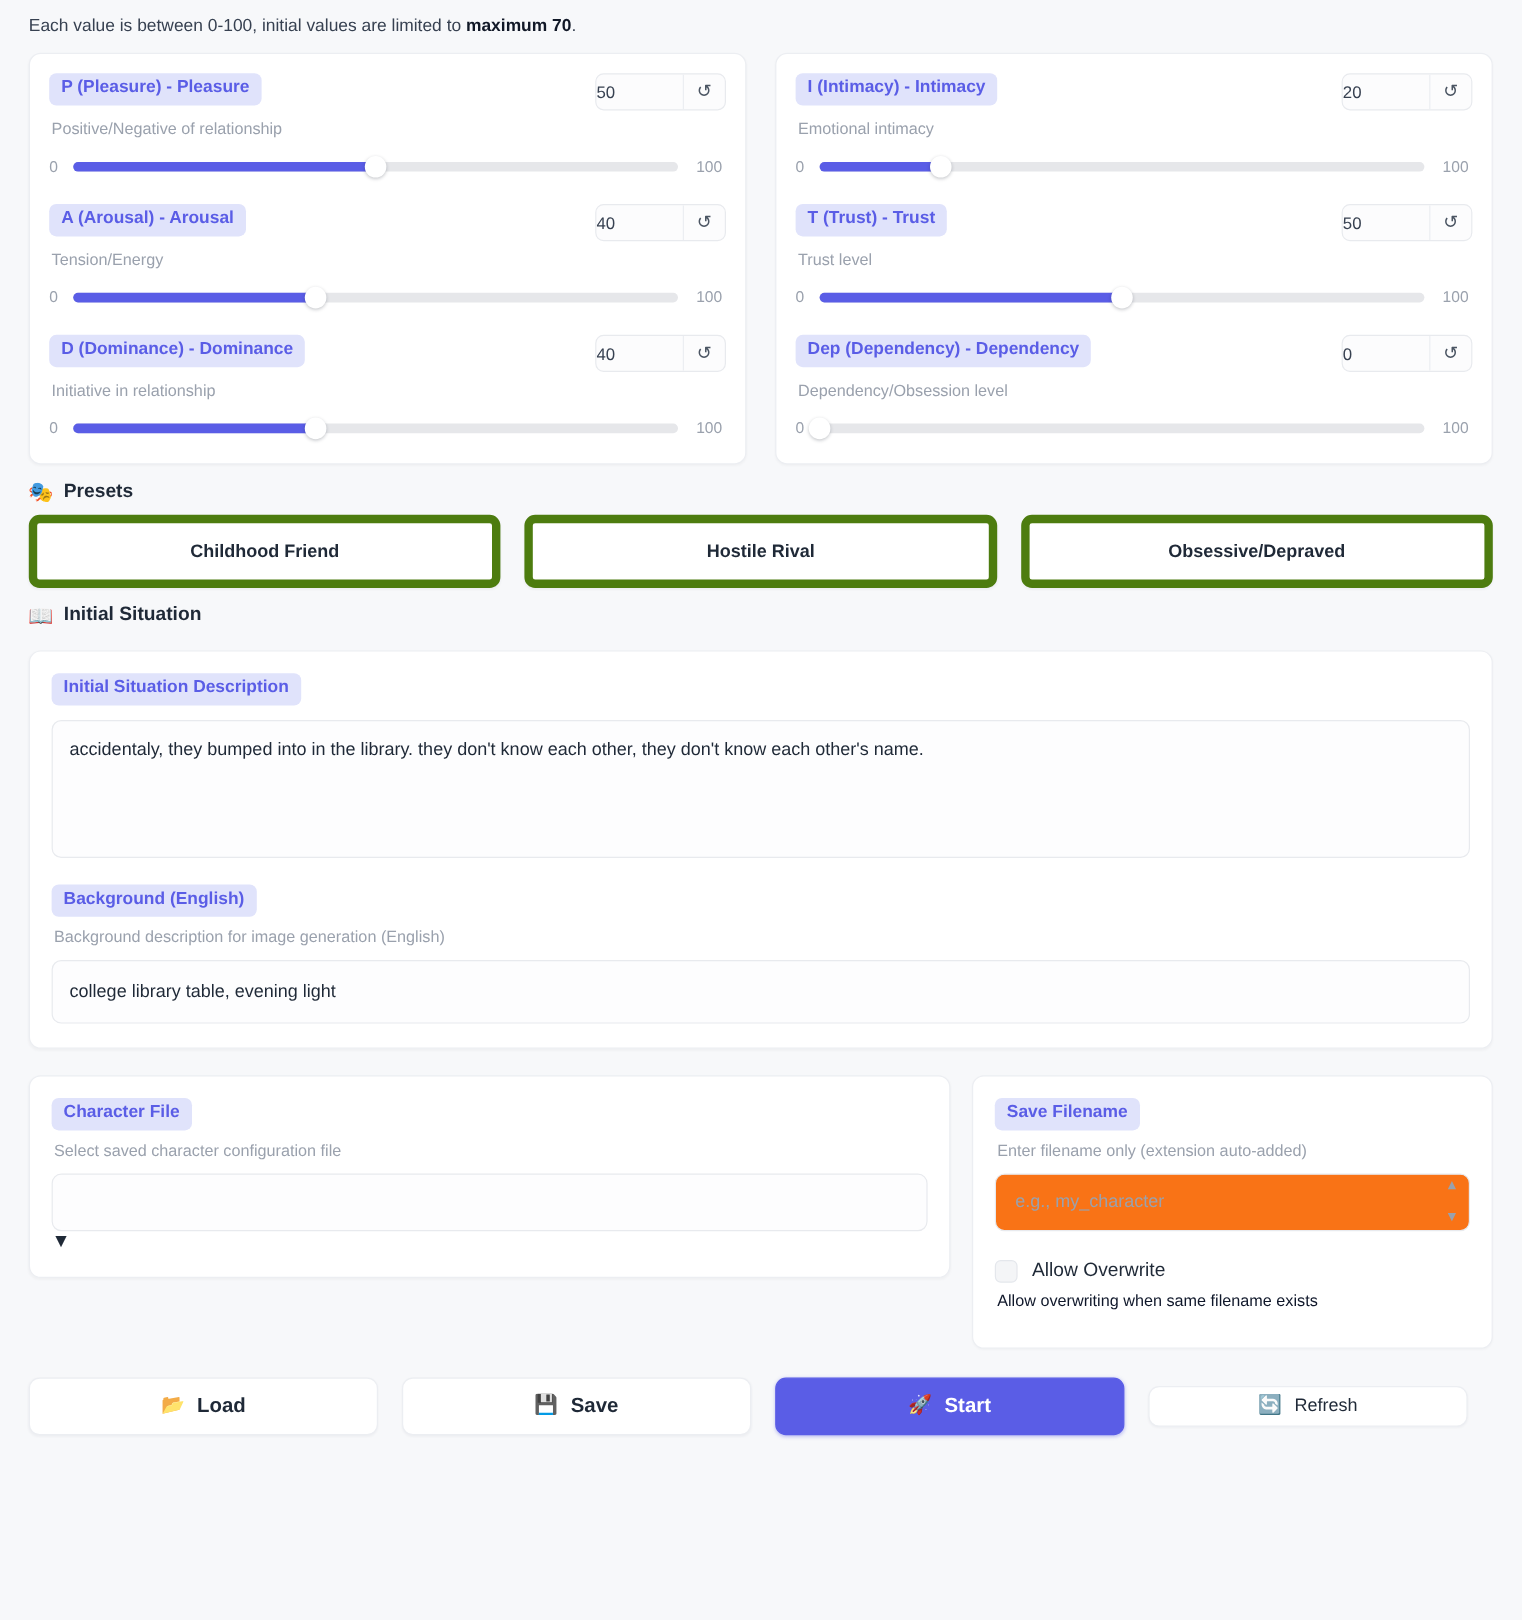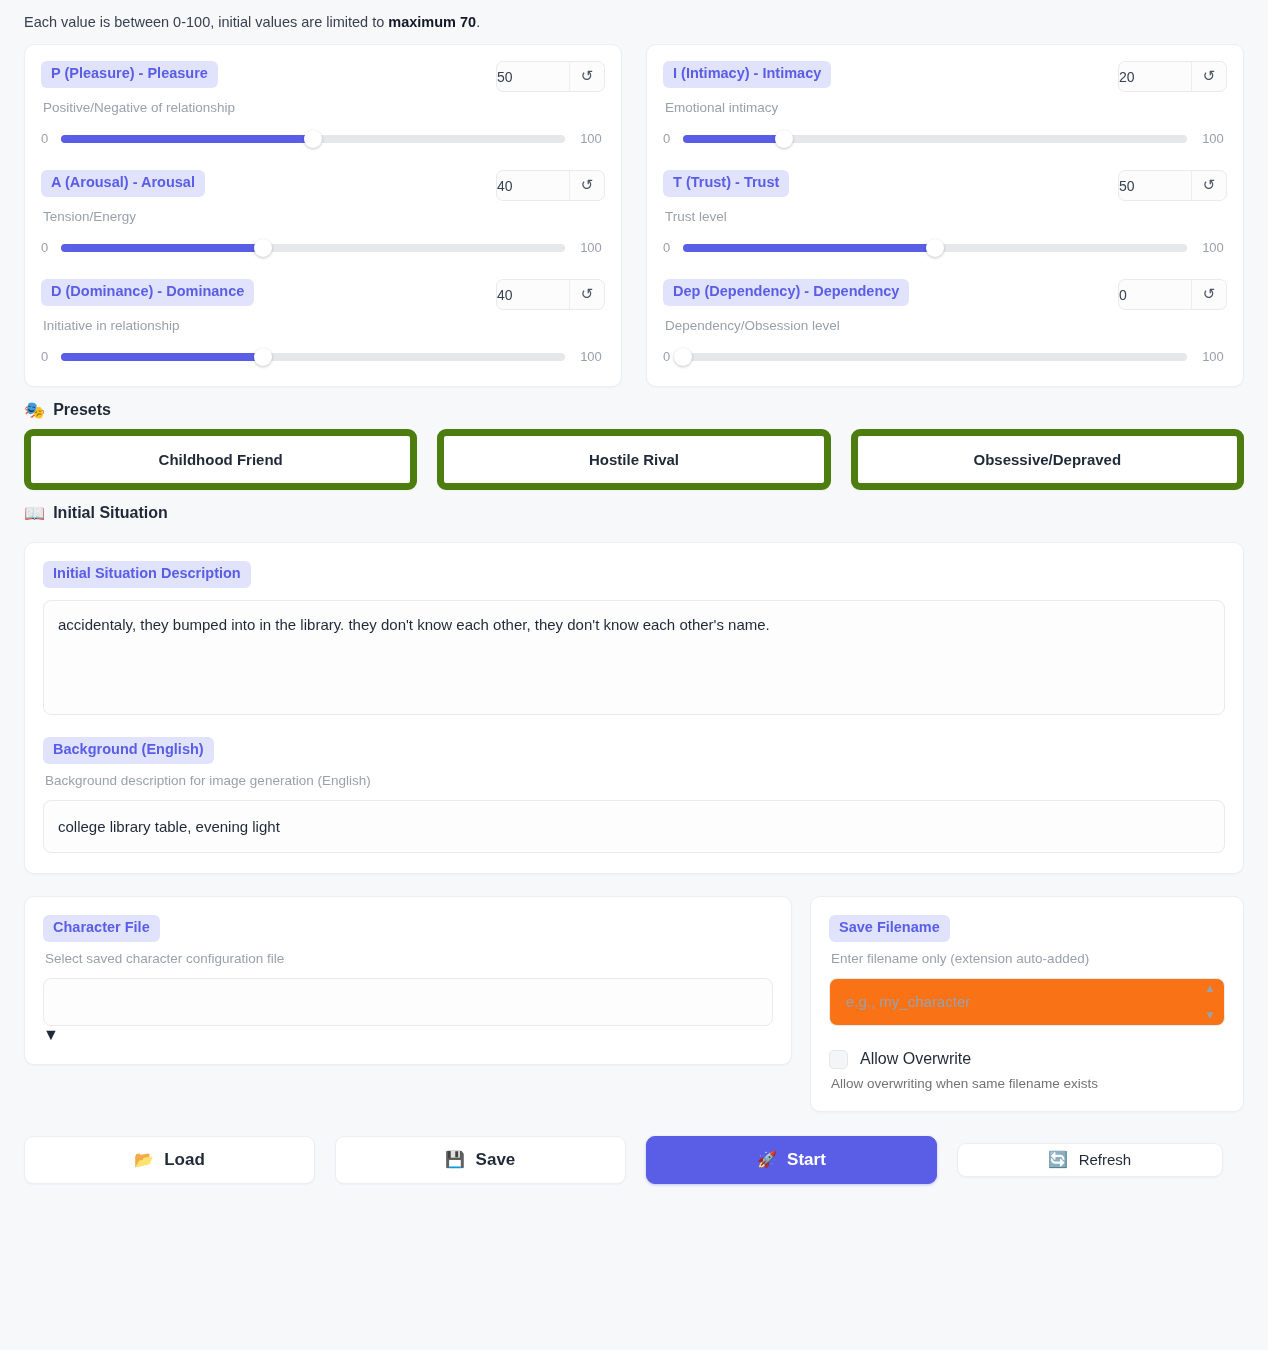--- a/index.html
+++ b/index.html
@@ -299,22 +299,22 @@
     width: 19px; height: 19px;
     border: 1px solid #e4e7ec;
     border-radius: 5px;
     background: #f4f5f7;
     flex: 0 0 auto;
     cursor: pointer;
   }
   .check-lbl { font-size: 16px; color: #1f2937; }
   .check-desc {
     font-size: 13.5px;
-    color: #737373;
-    margin: 7px 0 0 2px;
+    color: #0f172a;
+    margin: 7px 0 12px 2px;
   }
 
   
   .action-row {
     display: flex;
     gap: 20px;
     padding: 24px 24px 26px 24px;
     align-items: center;
   }
   .act {

